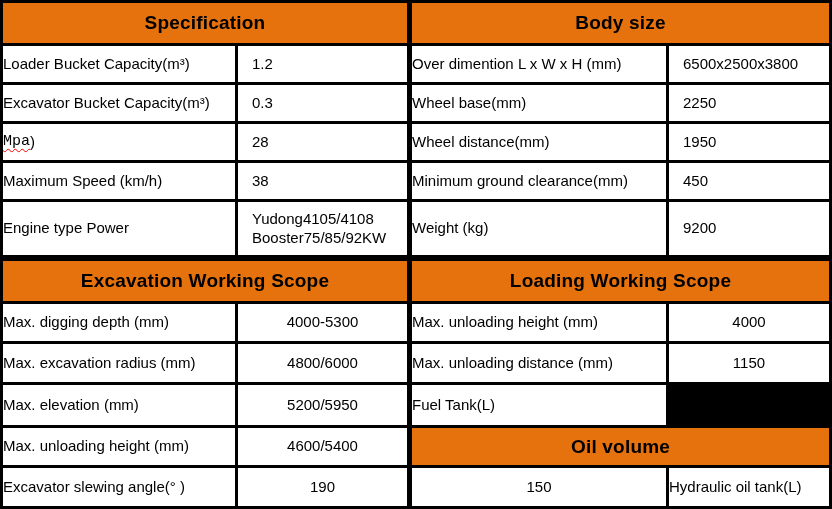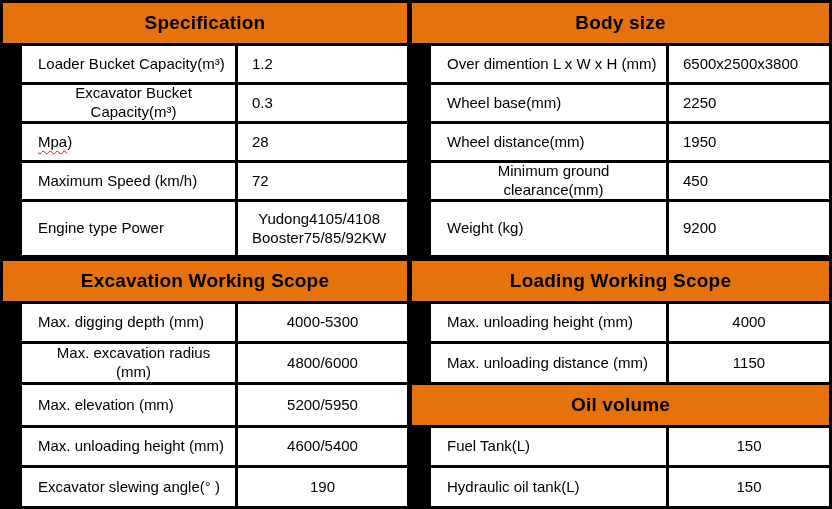--- a/index.html
+++ b/index.html
@@ -31,40 +31,40 @@
   .half.right { width: 417px; grid-template-columns: 254px 160px; }
   .half.toprows    { grid-template-rows: 40px 36px 36px 36px 36px 53px; }
   .half.bottomrows { grid-template-rows: 40px 37px 38px 40px 37px 38px; }
   .cell {
     background: var(--cell_bg);
     display: flex;
     align-items: center;
     font-size: 15px;
     line-height: 1.25;
     overflow: hidden;
-    text-align: center;
   }
-  .cell.label { padding-left: 16px; padding-right: 6px; margin-left: 19px; }
+  .cell.label { padding-right: 6px; }
   .cell.val-left { padding-left: 14px; padding-right: 20px; }
   .cell.val-center { justify-content: center; text-align: left; }
   .cell.header {
     grid-column: 1 / span 2;
     background: var(--header_bg);
     justify-content: center;
     font-weight: bold;
     font-size: 19px;
     letter-spacing: 0.2px;
   }
   .pre-line { white-space: pre-line; }
   .wavy {
     text-decoration: underline;
     text-decoration-style: wavy;
     text-decoration-color: var(--squiggle);
     text-decoration-thickness: 1px;
     text-underline-offset: 3px;
+    font-family: Liberation Mono, monospace;
   }
 </style>
 </head>
 <body>
 
 <div class="sheet">
 
   <div class="band top">
 
     <div class="half left toprows">
@@ -76,21 +76,21 @@
       <div class="cell label">Excavator Bucket Capacity(m³)</div>
       <div class="cell val-left">0.3</div>
 
       <div class="cell label">
           <span class="wavy">Mpa</span>
           <span>)</span>
       </div>
       <div class="cell val-left">28</div>
 
       <div class="cell label">Maximum Speed (km/h)</div>
-      <div class="cell val-left">72</div>
+      <div class="cell val-left">38</div>
 
       <div class="cell label">Engine type Power</div>
       <div class="cell val-left pre-line">Yudong4105/4108
 Booster75/85/92KW</div>
     </div>
 
     <div class="half right toprows">
       <div class="cell header">Body size</div>
 
       <div class="cell label">Over dimention L x W x H (mm)</div>
@@ -133,23 +133,23 @@
 
     <div class="half right bottomrows">
       <div class="cell header">Loading Working Scope</div>
 
       <div class="cell label">Max. unloading height (mm)</div>
       <div class="cell val-center">4000</div>
 
       <div class="cell label">Max. unloading distance (mm)</div>
       <div class="cell val-center">1150</div>
 
+      <div class="cell label">Fuel Tank(L)</div>
+
       <div class="cell header">Oil volume</div>
-
-      <div class="cell label">Fuel Tank(L)</div>
       <div class="cell val-center">150</div>
 
       <div class="cell label">Hydraulic oil tank(L)</div>
       <div class="cell val-center">150</div>
     </div>
   </div>
 
 </div>
 
 </body></html>

